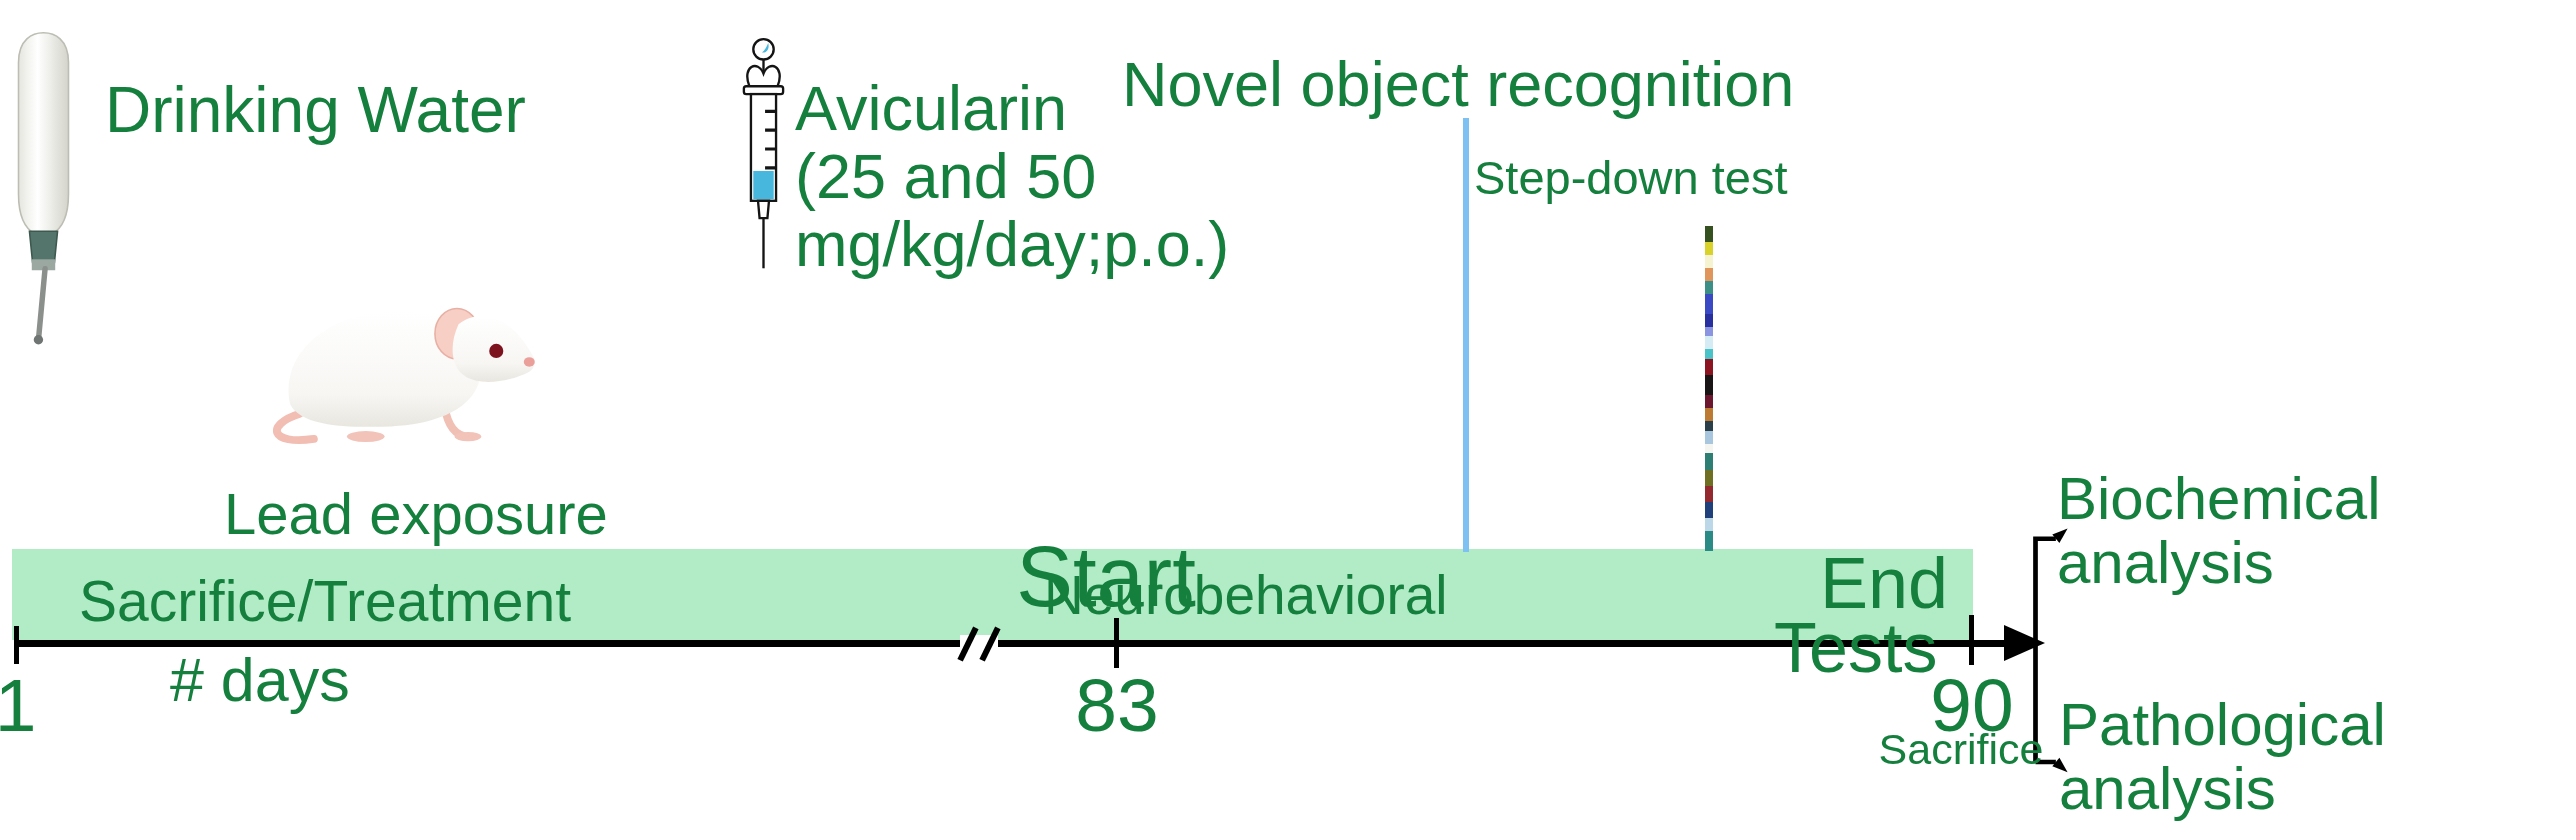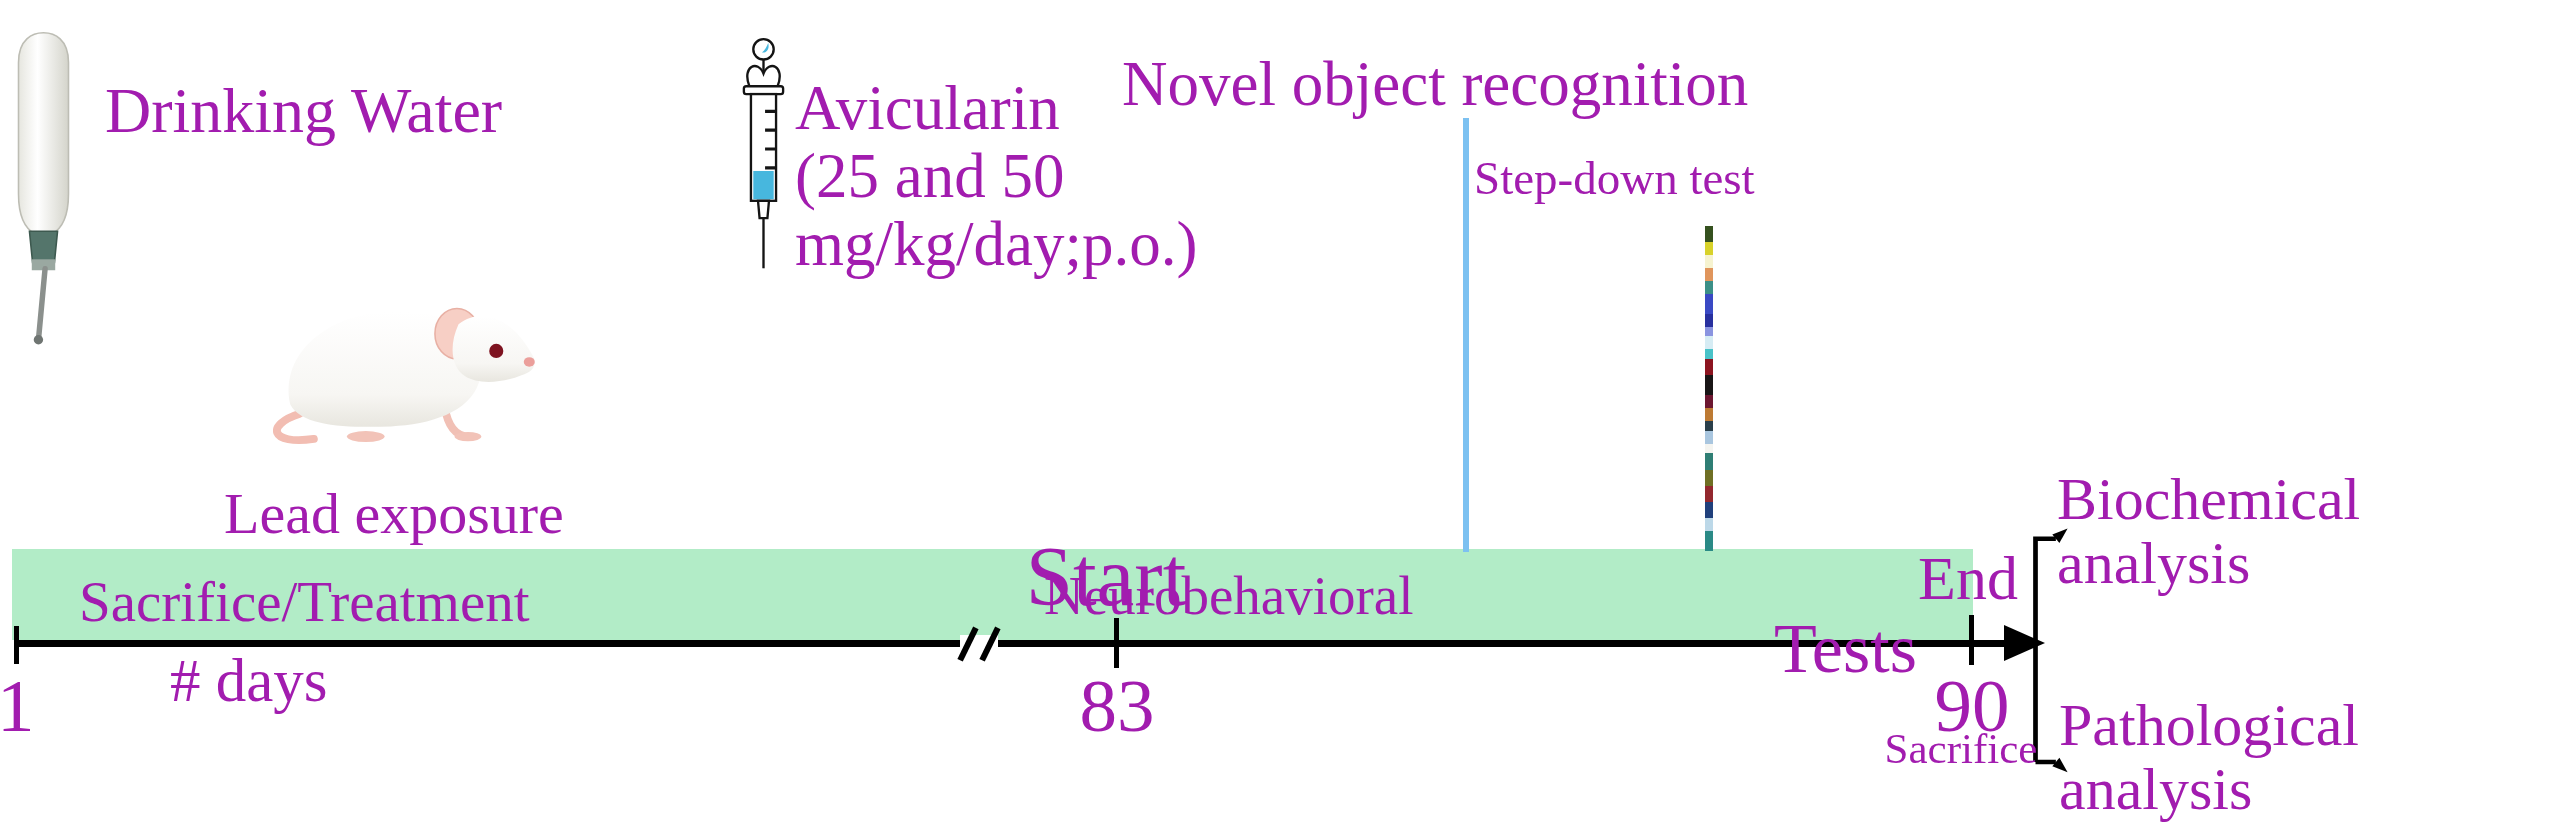--- a/index.html
+++ b/index.html
@@ -1,33 +1,33 @@
 <!DOCTYPE html>
 <html style="--bar-green: #b2ecc7; --nor-line-blue: #7cc1f1; --syringe-liquid: #47b7de; --axis-black: #000000; --text: #121212;font-size:12.6px"><head>
 <meta charset="utf-8">
 <style>
   html,body{margin:0;padding:0;background:#fff;}
   #canvas{
     position:relative;width:2576px;height:826px;background:#ffffff;
-    font-family:Liberation Serif, serif;color:#a21caf;overflow:hidden;
+    font-family:Liberation Sans, sans-serif;color:#15803d;overflow:hidden;
   }
   .lbl{position:absolute;white-space:nowrap;line-height:1.08;}
 
   
   .dw{left:105px;top:72px;font-size:64px;line-height:77px;}
   .subscript{font-size:42px;vertical-align:-22px;}
   .lead{left:224px;top:483px;font-size:58px;}
   .avi{left:795px;top:74px;font-size:63px;line-height:68px;}
   .nor-lbl{left:1122px;top:50px;font-size:63px;text-align:center;}
   .sdt-lbl{left:1474px;top:153px;font-size:47px;}
   .expt{left:79px;top:571px;font-size:57px;}
   .neuro{left:1044px;top:566px;font-size:55px;}
   .tests-lbl{left:1774px;top:566px;font-size:70px;margin-top:45px;}
   .start-lbl{left:1106px;top:531px;font-size:85px;transform:translateX(-50%);}
-  .end-lbl{left:1968px;top:545px;font-size:62px;transform:translateX(-50%);}
+  .end-lbl{left:1884px;top:545px;font-size:72px;transform:translateX(-50%);}
   .n1{left:15.7px;top:665px;font-size:75px;transform:translateX(-50%);}
   .n83{left:1117px;top:665px;font-size:75px;transform:translateX(-50%);}
   .n90{left:1972px;top:665px;font-size:75px;transform:translateX(-50%);}
   .days{left:170px;top:648px;font-size:61px;}
   .sac{left:1961px;top:726px;font-size:43px;transform:translateX(-50%);}
   .bio{left:2057px;top:467px;font-size:60px;line-height:64px;}
   .patho{left:2059px;top:693px;font-size:60px;line-height:64px;}
 
   
   .greenbar{position:absolute;left:11.8px;top:549px;width:1961px;height:91px;

